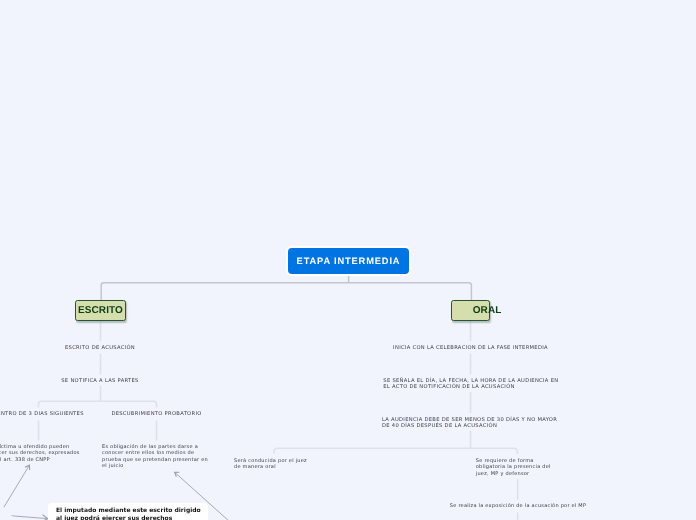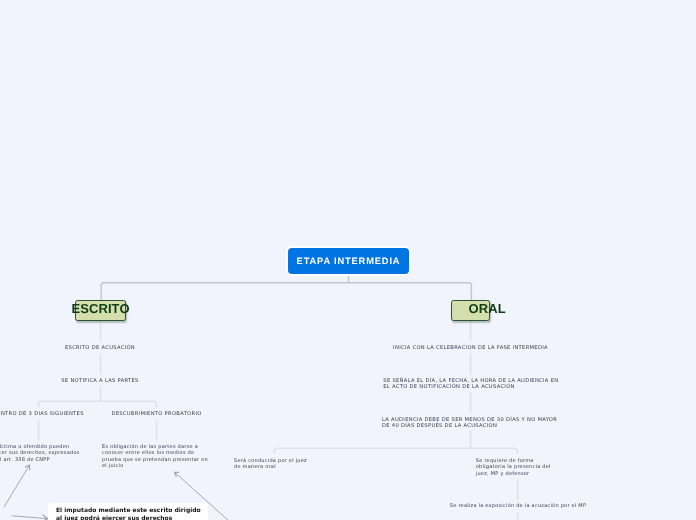--- a/index.html
+++ b/index.html
@@ -12,22 +12,22 @@
   svg.links{position:absolute;left:0;top:0;width:696px;height:520px;}
 
   .root-node{position:absolute;background:#0174e4;border-radius:4px;
       color:#ffffff;font-family:"Liberation Sans",sans-serif;
       font-weight:bold;font-size:9.3px;letter-spacing:0.85px;
       display:flex;align-items:center;justify-content:center;
       box-shadow:0 0 0 2px #ffffff;}
 
   .branch-node{position:absolute;background:#d4dfad;border:1.4px solid #265434;
       border-radius:2.5px;color:#0f3d17;font-family:"Liberation Sans",sans-serif;
-      font-weight:bold;font-size:13px;letter-spacing:0.1px;
-      display:flex;justify-content:center;
+      font-weight:bold;font-size:10px;letter-spacing:0.1px;
+      display:flex;align-items:center;justify-content:center;
       box-shadow:1px 1.5px 1.5px rgba(70,85,70,.35);box-sizing:border-box;}
 
   .leaf{position:absolute;color:#343a4b;font-size:5.2px;letter-spacing:0.3px;
       line-height:6.4px;white-space:pre;}
   .leaf.c{transform:translateX(-50%);}
   .leaf.lc{font-size:5px;letter-spacing:0.25px;}
   .leaf.lc.c{transform:translateX(-50%);}
 
   .note{position:absolute;background:#ffffff;border-radius:4px;
       color:#141414;font-weight:bold;font-size:6px;line-height:8.3px;

